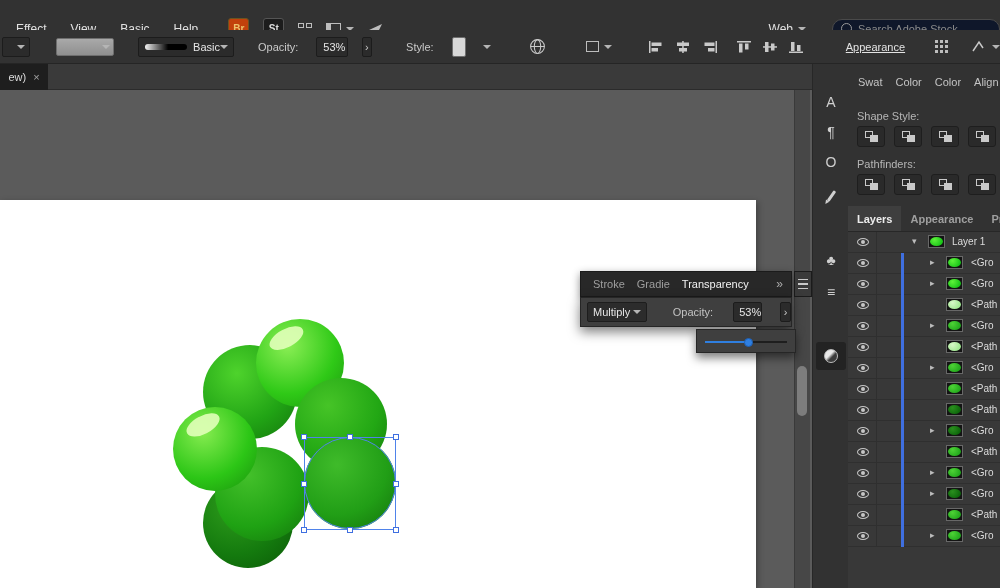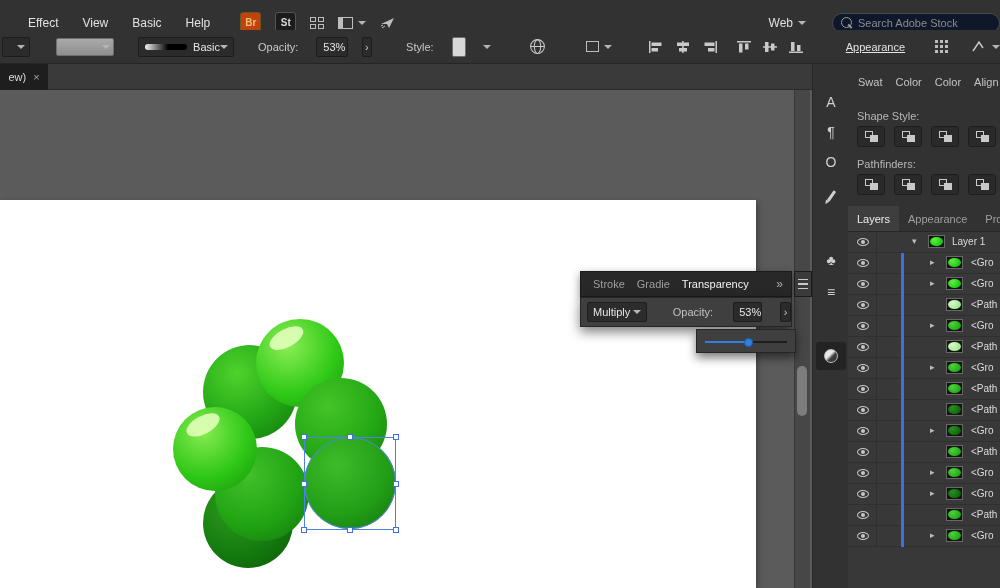--- a/index.html
+++ b/index.html
@@ -1,20 +1,20 @@
 <!DOCTYPE html>
 <html><head>
 <meta charset="utf-8">
 <style>
   html,body{margin:0;padding:0;background:#222;}
   #root{position:relative;width:1000px;height:588px;overflow:hidden;
         font-family:"Liberation Sans","DejaVu Sans",sans-serif;color:#d6d6d6;background:#323232;}
   
-  .menubar{position:absolute;left:0;top:8px;width:1000px;height:30px;background:#323232;
-           display:flex;align-items:center;padding-left:16px;box-sizing:border-box;border-bottom:1px solid #272727;}
+  .menubar{position:absolute;left:0;top:14px;width:1000px;height:30px;background:#323232;
+           display:flex;align-items:center;padding-left:4px;box-sizing:border-box;border-bottom:1px solid #272727;}
   .menu-item{font-size:12px;color:#e2e2e2;padding:0 12px;cursor:default;}
   .badge{width:19px;height:19px;border-radius:3px;display:flex;align-items:center;justify-content:center;
          font-size:10px;font-weight:bold;}
   .badge.br{margin-left:18px;background:#c2410c;color:#eec26a;border:1px solid #6b5420;}
   .badge.st{margin-left:14px;background:#1c1c1c;color:#dcdcdc;border:1px solid #555;}
   .mb-icon{margin-left:14px;display:flex;align-items:center;}
   .grid4{position:relative;width:14px;height:12px;}
   .grid4 i{position:absolute;width:6px;height:5px;border:1px solid #bdbdbd;box-sizing:border-box;}
   .grid4 i:nth-child(1){left:0;top:0}.grid4 i:nth-child(2){right:0;top:0}
   .grid4 i:nth-child(3){left:0;bottom:0}.grid4 i:nth-child(4){right:0;bottom:0}
@@ -80,21 +80,21 @@
   .rightpanels{position:absolute;left:848px;top:64px;width:152px;height:524px;background:#323232;overflow:hidden;}
   .rp-tabs{position:absolute;left:10px;top:12px;display:flex;gap:13px;font-size:11px;color:#c4c4c4;white-space:nowrap;}
   .rp-label{position:absolute;left:9px;font-size:11px;color:#b6b6b6;}
   .pf-row{position:absolute;left:9px;display:flex;gap:9px;}
   .pf-btn{width:26px;height:19px;background:#2a2a2a;border:1px solid #1e1e1e;border-radius:3px;
           display:flex;align-items:center;justify-content:center;}
   .pf-glyph{position:relative;width:13px;height:11px;}
   .pf-glyph::before{content:"";position:absolute;left:0;top:0;width:8px;height:7px;border:1px solid #c9c9c9;box-sizing:border-box;}
   .pf-glyph::after{content:"";position:absolute;right:0;bottom:0;width:8px;height:7px;background:#c9c9c9;}
   .panel-tabs{position:absolute;left:0;top:142px;width:152px;height:26px;display:flex;align-items:stretch;
-              font-size:11px;border-bottom:1px solid #272727;box-sizing:border-box;white-space:nowrap;}
+              font-size:11px;border-bottom:1px solid #272727;box-sizing:border-box;white-space:nowrap;font-weight:bold;}
   .ptab{padding:0 9px;display:flex;align-items:center;color:#9f9f9f;}
   .ptab.active{background:#3e3e3e;color:#ececec;}
   .layers-list{position:absolute;left:0;top:168px;right:0;bottom:0;background:#383838;overflow:hidden;}
   .lrow{position:relative;height:21px;border-bottom:1px solid #2f2f2f;box-sizing:border-box;}
   .eye{position:absolute;left:9px;top:6px;width:12px;height:8px;border:1px solid #c6c6c6;border-radius:50%;box-sizing:border-box;}
   .eye::after{content:"";position:absolute;left:2.5px;top:1px;width:4px;height:4px;border-radius:50%;background:#c6c6c6;}
   .eyecol{position:absolute;left:28px;top:0;bottom:0;width:1px;background:#2f2f2f;}
   .selbar{position:absolute;left:53px;top:0;bottom:-1px;width:3px;background:#3f6fe0;}
   .disc{position:absolute;top:5px;font-size:9px;color:#bdbdbd;line-height:1;}
   .thumb{position:absolute;top:3px;width:17px;height:13px;background:#141414;border:1px solid #686868;box-sizing:border-box;}

